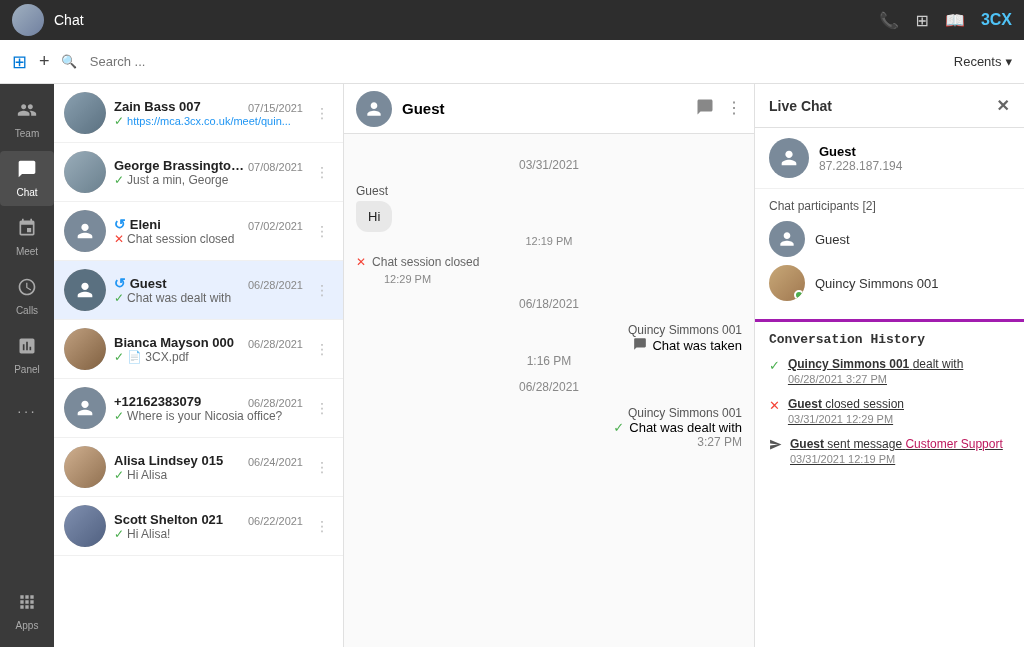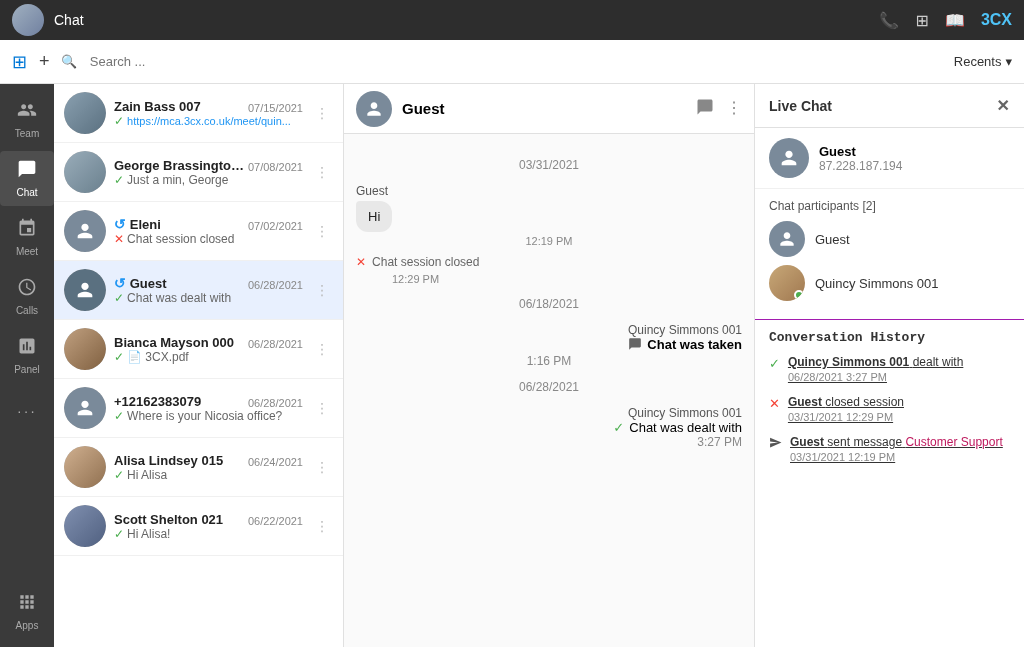--- a/index.html
+++ b/index.html
@@ -189,21 +189,21 @@
       border-bottom: 1px solid #e0e0e0;
     }
     .right-panel-close { cursor: pointer; color: #666; font-size: 16px; }
     .live-chat-label { font-size: 14px; color: #333; font-weight: 600; }
 
     .guest-info { padding: 10px 14px; display: flex; align-items: center; gap: 10px; border-bottom: 1px solid #f0f0f0; }
     .guest-avatar { width: 40px; height: 40px; border-radius: 50%; background: #7a8a9a; display: flex; align-items: center; justify-content: center; color: white; font-size: 18px; }
     .guest-details .guest-name { font-weight: 600; font-size: 13px; }
     .guest-details .guest-ip { font-size: 12px; color: #888; }
 
-    .participants-section { padding: 10px 14px; border-bottom: 1px solid #a21caf; }
+    .participants-section { padding: 10px 14px; border-bottom: 3px solid #a21caf; }
     .participants-label { font-size: 12px; color: #555; margin-bottom: 8px; }
     .participant-item { display: flex; align-items: center; gap: 10px; margin-bottom: 8px; }
     .participant-avatar { width: 36px; height: 36px; border-radius: 50%; background: #7a8a9a; display: flex; align-items: center; justify-content: center; color: white; font-size: 16px; position: relative; }
     .participant-avatar.has-photo { overflow: hidden; background: #bbb; }
     .online-dot { width: 10px; height: 10px; border-radius: 50%; background: #4caf50; position: absolute; bottom: 1px; right: 1px; border: 2px solid white; }
     .participant-name { font-size: 13px; color: #333; }
 
     .history-section { padding: 10px 14px; }
     .history-label { font-size: 13px; font-weight: 600; color: #333; margin-bottom: 10px; font-family: Liberation Mono, monospace; }
     .history-item { display: flex; align-items: flex-start; gap: 8px; margin-bottom: 12px; }
@@ -482,29 +482,29 @@
       <div class="msg-group msg-incoming">
         <div class="msg-sender">Guest</div>
         <div class="msg-bubble">Hi</div>
         <div class="msg-time">12:19 PM</div>
       </div>
 
       <div class="system-msg">
         <span style="color:#f44336;">✕</span>
         <span>Chat session closed</span>
       </div>
-      <div style="font-size:11px;color:#888;text-align:left;margin-left:36px;margin-top:-4px;">12:29 PM</div>
+      <div style="font-size:11px;color:#888;text-align:left;margin-left:28px;margin-top:-4px;">12:29 PM</div>
 
       <div class="date-separator">06/18/2021</div>
 
       <div class="right-system-msg">
         <div class="sys-label" style="display:flex;align-items:center;justify-content:flex-end;gap:5px;">
           <span style="font-size:12px;color:#555;">Quincy Simmons 001</span>
         </div>
-        <div style="display:flex;justify-content:flex-end;gap:5px;font-weight:bold;">
+        <div style="display:flex;align-items:center;justify-content:flex-end;gap:5px;">
           <span style="color:#555;font-size:13px;">
             <svg width="14" height="14" viewBox="0 0 24 24" fill="#666">
                 <path d="M20 2H4c-1.1 0-2 .9-2 2v18l4-4h14c1.1 0 2-.9 2-2V4c0-1.1-.9-2-2-2z"></path>
               </svg>
           </span>
           <span>Chat was taken</span>
         </div>
         <div class="sys-sub" style="text-align:center;">1:16 PM</div>
       </div>
 

